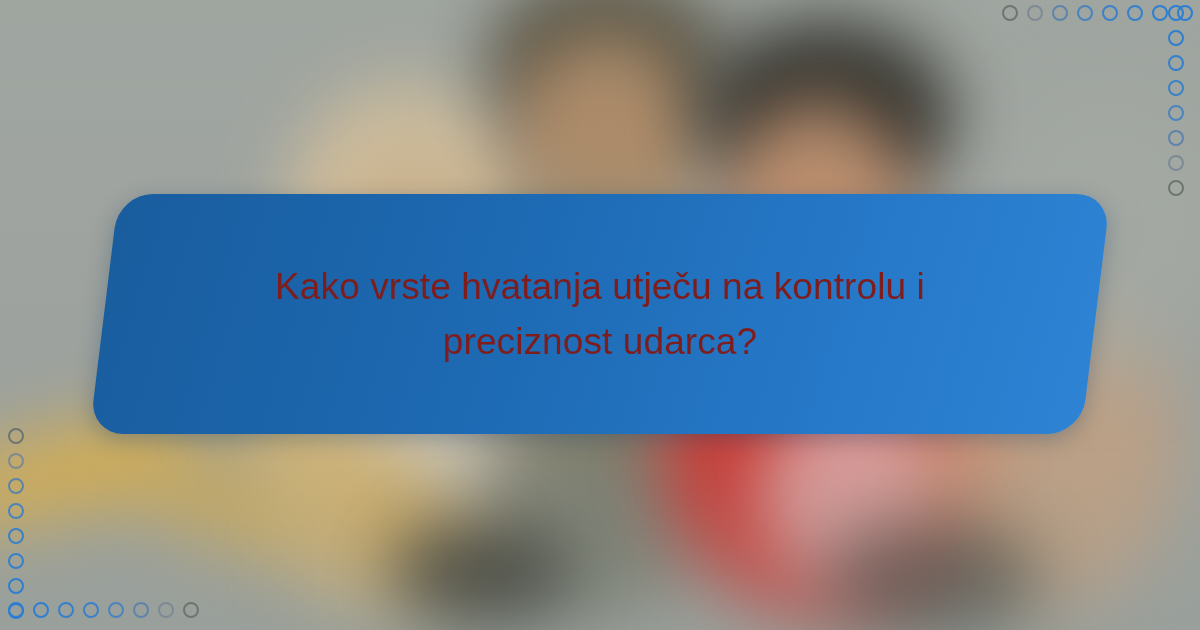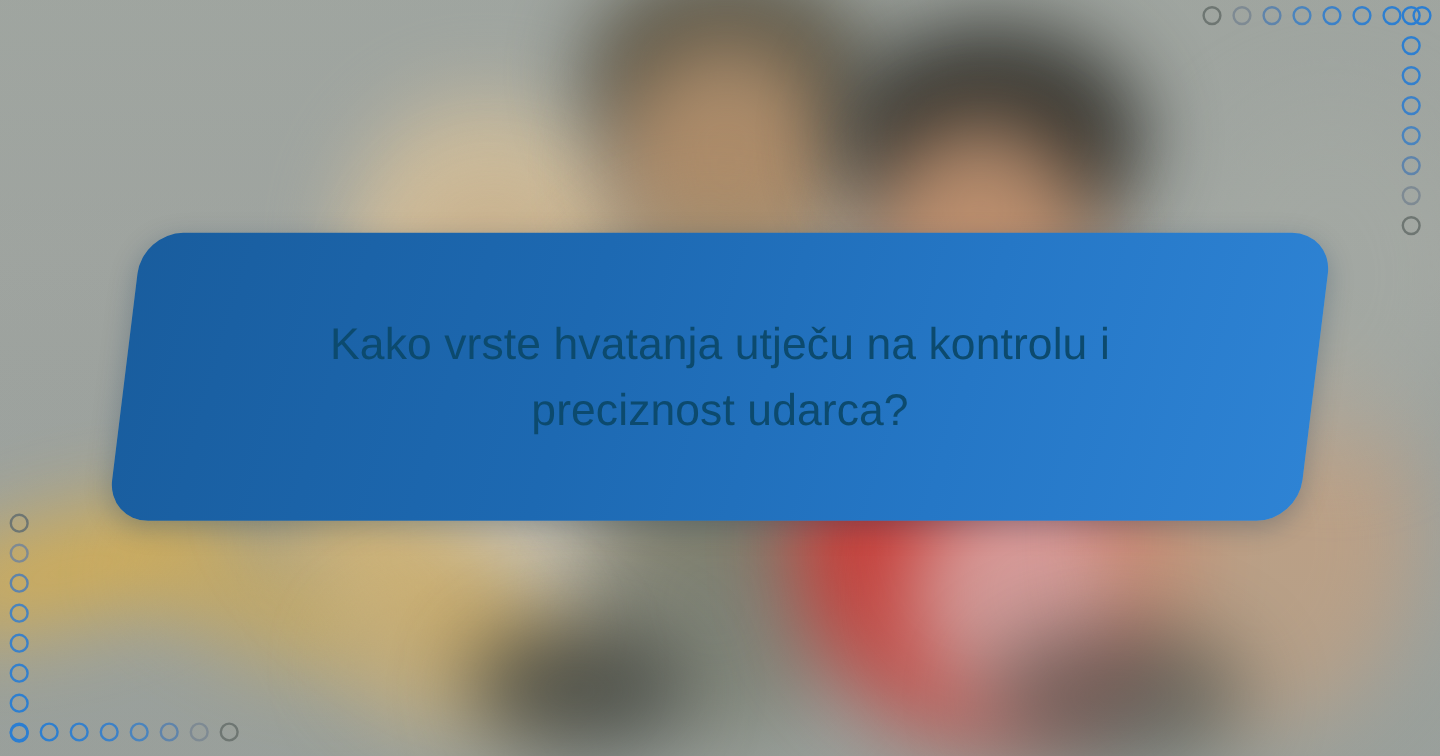--- a/index.html
+++ b/index.html
@@ -115,21 +115,21 @@
     position: absolute;
     inset: 0;
     display: flex;
     align-items: center;
     justify-content: center;
     padding: 0 92px;
     box-sizing: border-box;
   }
   .banner-title {
     margin: 0;
-    color: #0c4a6e;
+    color: #7f1d1d;
     font-family: "Liberation Sans", sans-serif;
     font-size: 37px;
     font-weight: 400;
     line-height: 1.50;
     text-align: center;
     letter-spacing: .1px;
     max-width: 720px;
   }
 </style>
 </head>

